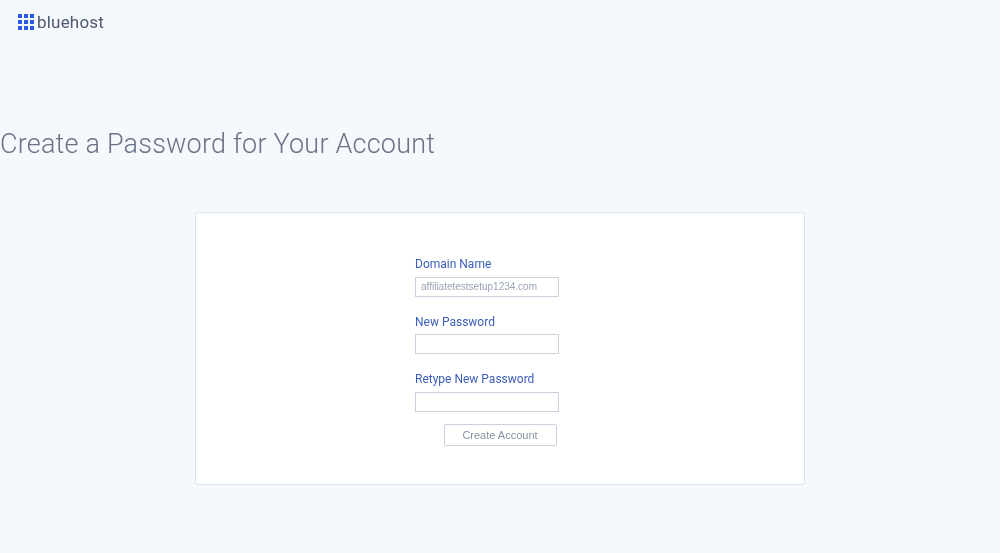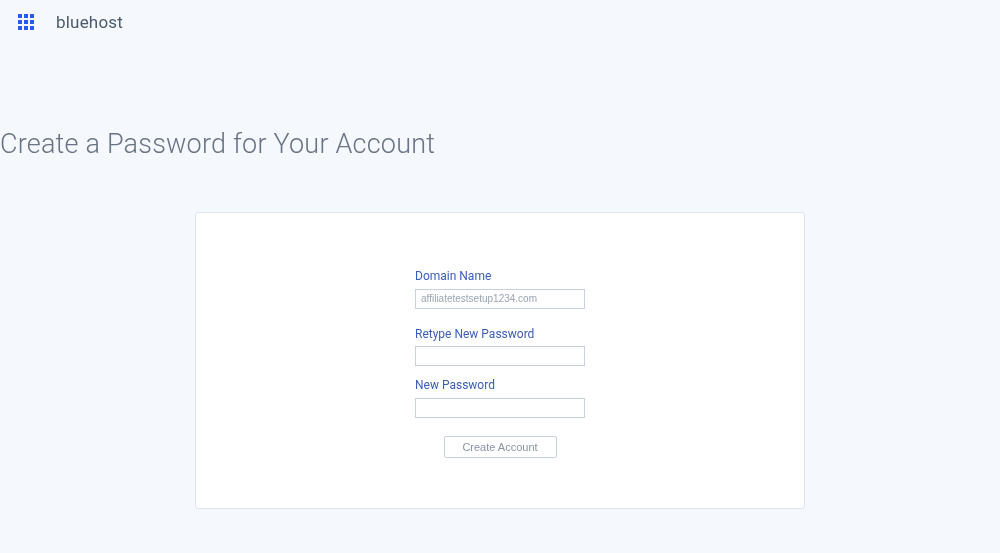--- a/index.html
+++ b/index.html
@@ -13,21 +13,21 @@
       width: 1000px;
       height: 553px;
       position: relative;
     }
     .logo {
       position: absolute;
       top: 12px;
       left: 18px;
       display: flex;
       align-items: center;
-      gap: 22px;
+      gap: 3px;
     }
     .logo-grid {
       display: grid;
       grid-template-columns: repeat(3, 4px);
       grid-template-rows: repeat(3, 4px);
       gap: 2px;
     }
     .logo-grid span {
       background: #2c5ae8;
       width: 4px;
@@ -49,37 +49,37 @@
     .card {
       width: 610px;
       margin: 52px auto 0;
       background: #ffffff;
       border: 1px solid #dce3ed;
       border-radius: 3px;
       padding: 40px 0 34px 0;
     }
     .form {
       width: 170px;
-      margin: 16px auto;
+      margin: 4px auto;
       text-align: left;
     }
     .form-group {
       margin-bottom: 18px;
     }
     .form-group.last {
       margin-bottom: 12px;
     }
     .label {
       font-size: 12px;
       color: #3b5dbb;
       margin-bottom: 4px;
       display: block;
     }
     .text-input {
-      width: 170px;
+      width: 144px;
       height: 20px;
       border: 1px solid #c9d1de;
       font-size: 10px;
       padding: 2px 5px;
       color: #9aa4b5;
       background: #fff;
     }
     .show-password {
       text-align: center;
       margin-bottom: 12px;
@@ -125,27 +125,27 @@
 <h1 class="page-title">Create a Password for Your Account</h1>
 
 <div class="card">
   <div class="form">
 
     <div class="form-group">
       <label class="label">Domain Name</label>
       <input type="text" class="text-input" readonly="" value="affiliatetestsetup1234.com" style="">
     </div>
 
-    <div class="form-group last">
-      <label class="label">Retype New Password</label>
+    <div class="form-group">
+      <label class="label">New Password</label>
       <input type="password" class="text-input" value="" style="">
     </div>
 
-    <div class="form-group">
-      <label class="label">New Password</label>
+    <div class="form-group last">
+      <label class="label">Retype New Password</label>
       <input type="password" class="text-input" value="" style="">
     </div>
 
 
     <div class="submit-row">
       <button class="submit-btn">Create Account</button>
     </div>
 
   </div>
 </div>

